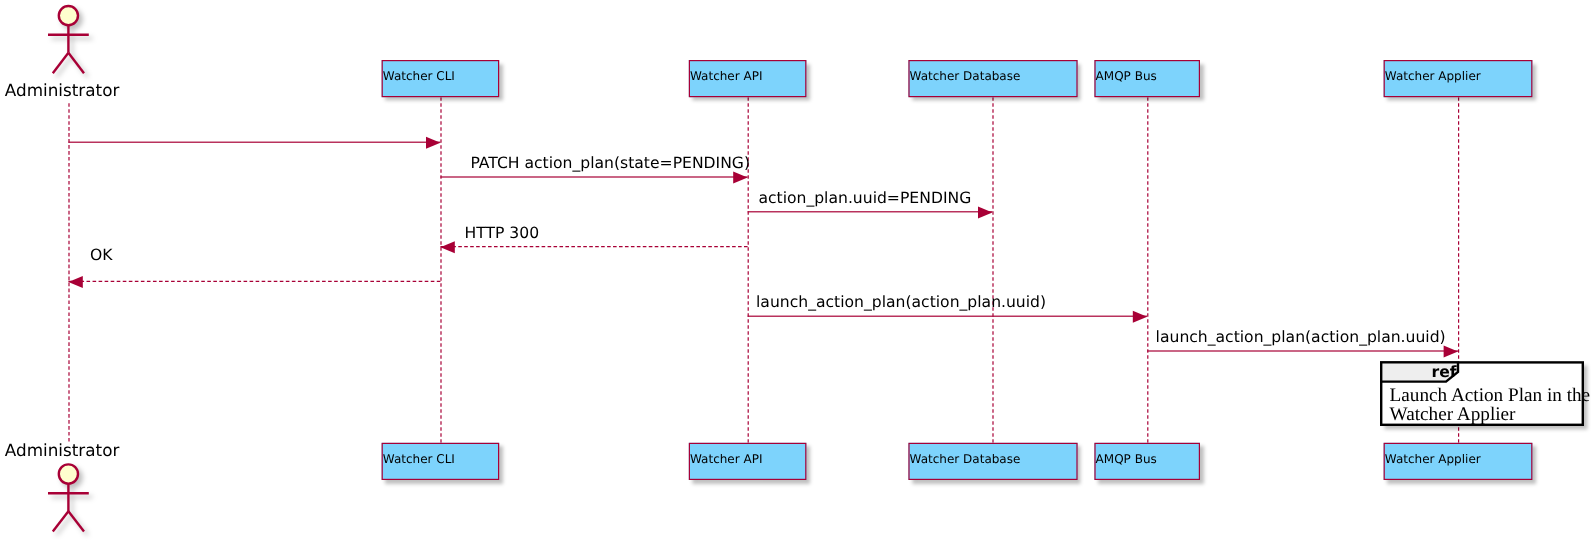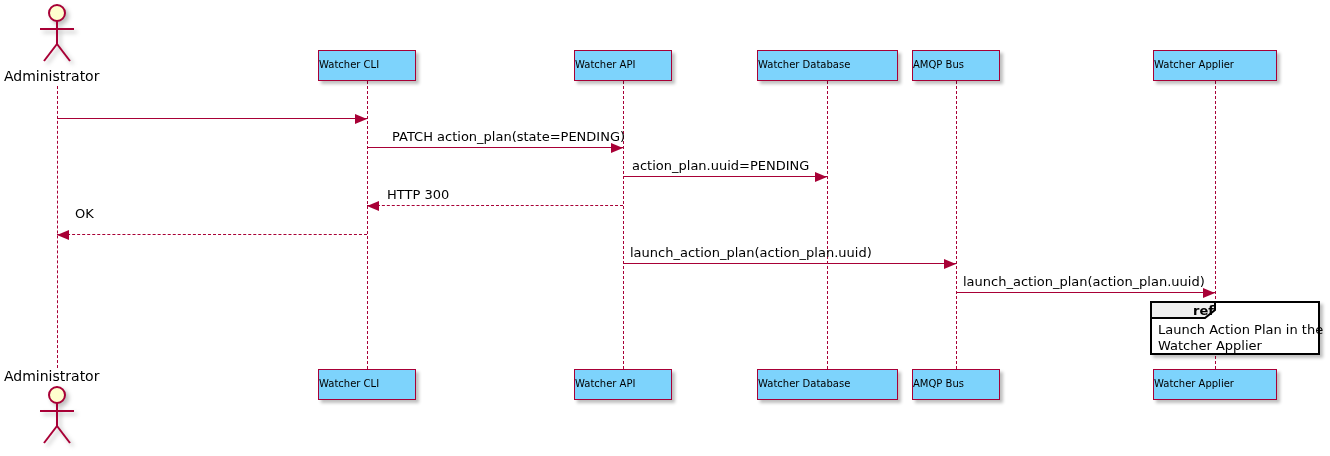--- a/index.html
+++ b/index.html
@@ -37,21 +37,21 @@
   .arr.left{border-right:12px solid #A80036;}
   .refbox{
     position:absolute;left:1150px;top:301px;width:170px;height:54px;box-sizing:border-box;
     background:#ffffff;border:2px solid #000000;
     box-shadow:3px 3px 3px rgba(0,0,0,0.25);z-index:4;
   }
   .ref-tab{position:absolute;left:-2px;top:-2px;}
   .ref-keyword{
     position:absolute;left:10px;top:0px;font-size:13px;font-weight:bold;color:#000;z-index:5;margin-left:31px;
   }
-  .ref-text{position:absolute;left:6px;top:19px;font-size:13px;color:#000;line-height:16px;white-space:nowrap;}
+  .ref-text{position:absolute;left:6px;top:19px;font-size:16px;color:#000;line-height:16px;white-space:nowrap;font-family:Liberation Serif, serif;}
 </style>
 </head>
 <body>
 
 <div class="canvas">
 
   <div class="lifeline" style="left:57px;top:86px;height:282px"></div>
   <div class="lifeline" style="left:367px;top:81px;height:288px"></div>
   <div class="lifeline" style="left:623px;top:81px;height:288px"></div>
   <div class="lifeline" style="left:827px;top:81px;height:288px"></div>

